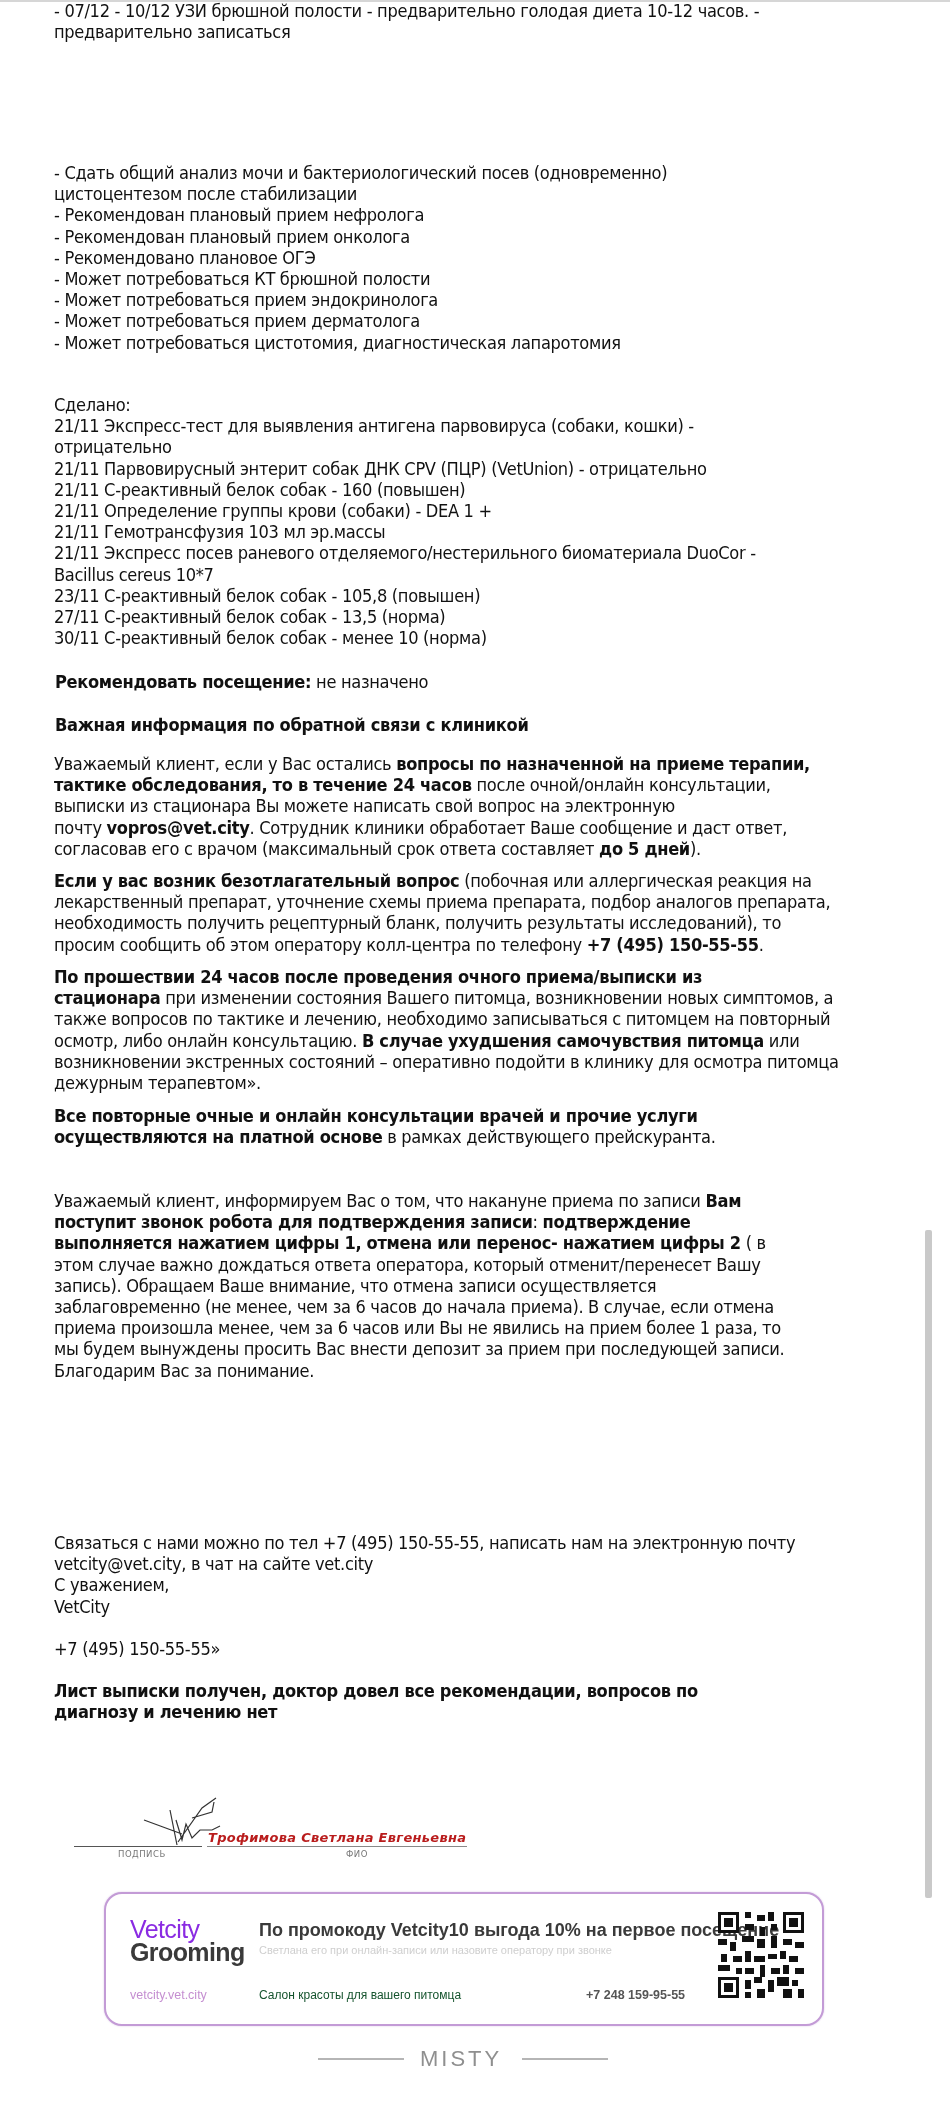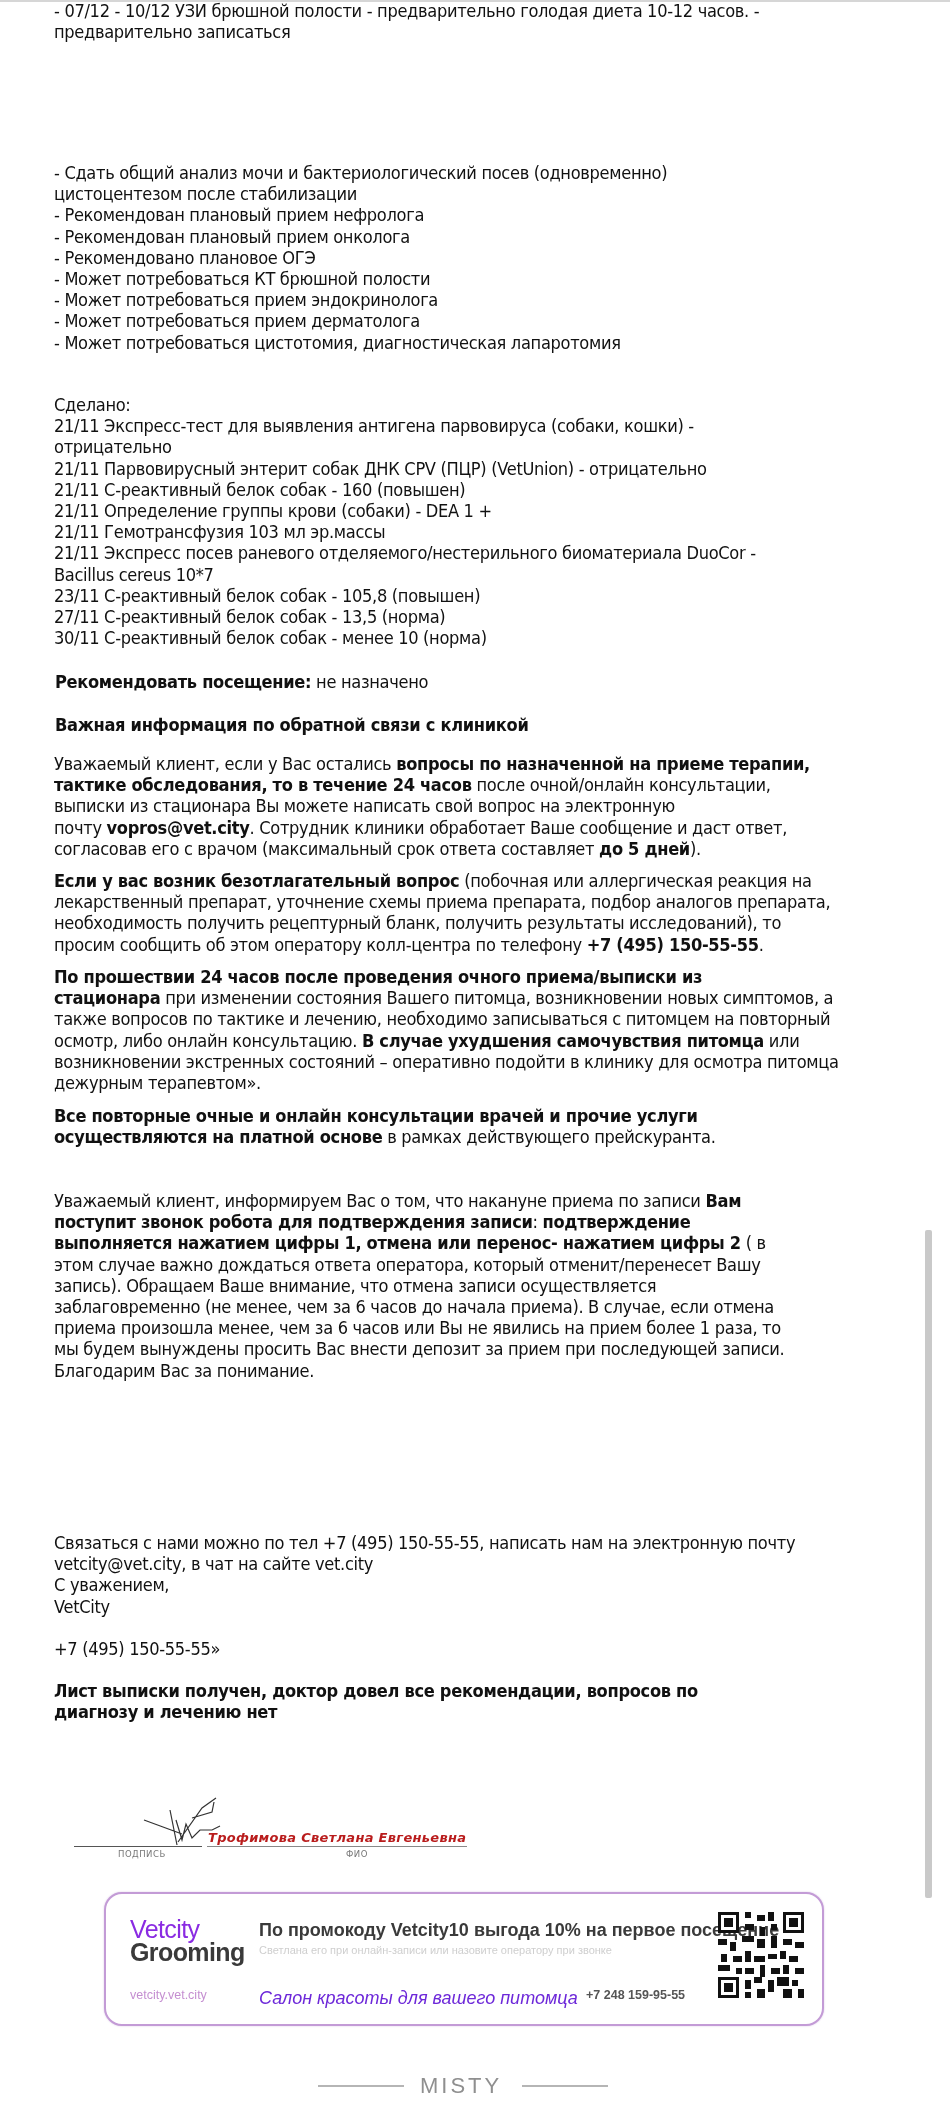--- a/index.html
+++ b/index.html
@@ -30,25 +30,25 @@
     border: 2px solid #c39bd6; border-radius:18px; background:#fff;
     box-shadow: 0 0 2px #d9c4e4;
     font-family:"Liberation Sans", sans-serif;
   }
   .promo-brand { position:absolute; left:24px; top:24px; font-size:25px; line-height:23px; letter-spacing:-0.6px; }
   .promo-brand .b1 { color:#8a2be2; display:block; }
   .promo-brand .b2 { color:#3a3a3a; display:block;font-weight:bold; }
   .promo-title { position:absolute; left:153px; top:26px; font-size:18px; font-weight:bold; color:#3a3a3a; }
   .promo-sub { position:absolute; left:153px; top:50px; font-size:11px; color:#cfcfcf; }
   .promo-site { position:absolute; left:24px; top:94px; font-size:12.5px; color:#c58fd1; }
-  .promo-slogan { position:absolute; left:153px; top:94px; font-size:18px; color:#6d28d9;font-style:italic; }
+  .promo-slogan { position:absolute; left:153px; top:94px; font-size:12px; color:#14532d; }
   .promo-phone { position:absolute; left:480px; top:94px; font-size:12.5px; font-weight:bold; color:#555; }
   .qr { position:absolute; left:612px; top:18px; width:86px; height:86px; }
 
-  .misty { position:absolute; left:318px; top:2046px; width:290px; height:30px; font-family:"Liberation Sans", sans-serif;margin-top:27px; }
+  .misty { position:absolute; left:318px; top:2046px; width:290px; height:30px; font-family:"Liberation Sans", sans-serif; }
   .misty .ln { position:absolute; top:12px; width:86px; height:2px; background:#b5b5b5; }
   .misty .txt { position:absolute; left:102px; top:0; font-size:22px; letter-spacing:3px; color:#8f8f8f; }
 </style>
 </head>
 <body>
 
 <div class="top-edge"></div>
 
 <div class="doc">
 

